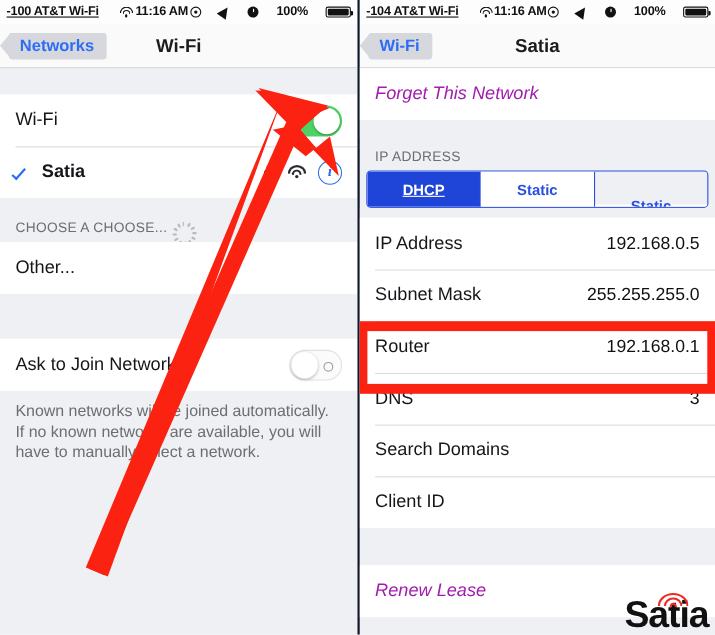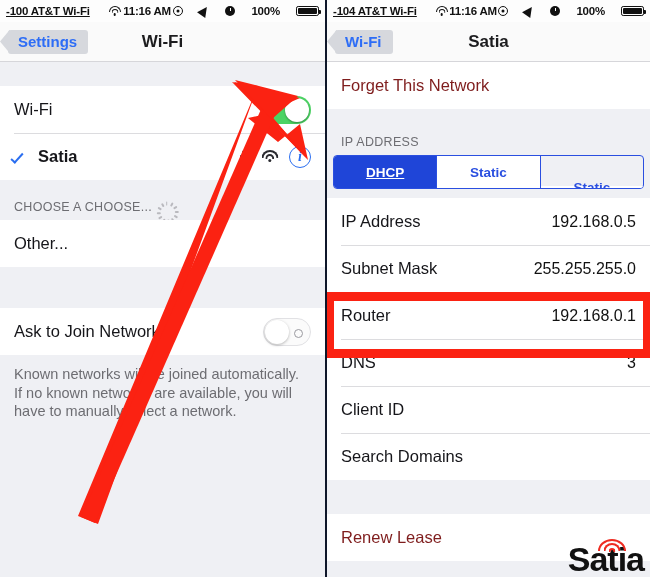--- a/index.html
+++ b/index.html
@@ -123,21 +123,21 @@
     background: #ffffff;
     font-size: 16.5px;
     color: #16161a;
   }
   .row + .row::before {
     content: ""; position: absolute; left: 14px; right: 0; top: 0;
     height: 1px; background: #dcdcdf;
   }
   .row .label { font-weight: normal; }
   .row .value { color: #111; font-size: 16px; }
-  .row.blue .label { color: #7f1d1d; font-weight: normal; }
+  .row.blue .label { color: #a21caf; font-weight: normal; font-style: italic; }
 
   .section-header {
     font-size: 12.5px; color: #6d6d72;
     letter-spacing: 0.3px;
     padding: 0 14px 6px 14px;
     display: flex; align-items: flex-end; gap: 7px;
     height: 30px;
   }
   .footnote {
     font-size: 14.5px; color: #6d6d72; line-height: 1.28;
@@ -298,21 +298,21 @@
         <span class="icon-loc"></span>
         <span class="icon-alarm"></span>
         <span class="pct">100%</span>
         <span class="icon-batt">
             <span></span>
           </span>
       </div>
     </div>
 
     <div class="navbar">
-      <div class="back-btn">Settings</div>
+      <div class="back-btn">Networks</div>
       <div class="nav-title">Wi-Fi</div>
     </div>
 
     <div class="group-gap" style="height:24px"></div>
 
     <div class="list">
       <div class="row">
         <span class="label">Wi-Fi</span>
         <span class="toggle on"></span>
       </div>
@@ -433,25 +433,25 @@
       </div>
       <div class="row">
         <span class="label">Router</span>
         <span class="value">192.168.0.1</span>
       </div>
       <div class="row">
         <span class="label">DNS</span>
         <span class="value">3</span>
       </div>
       <div class="row">
+        <span class="label">Search Domains</span>
+        <span class="value"></span>
+      </div>
+      <div class="row">
         <span class="label">Client ID</span>
-        <span class="value"></span>
-      </div>
-      <div class="row">
-        <span class="label">Search Domains</span>
         <span class="value"></span>
       </div>
     </div>
 
     <div class="group-gap" style="height:34px"></div>
 
     <div class="list">
       <div class="row blue">
         <span class="label">Renew Lease</span>
       </div>

